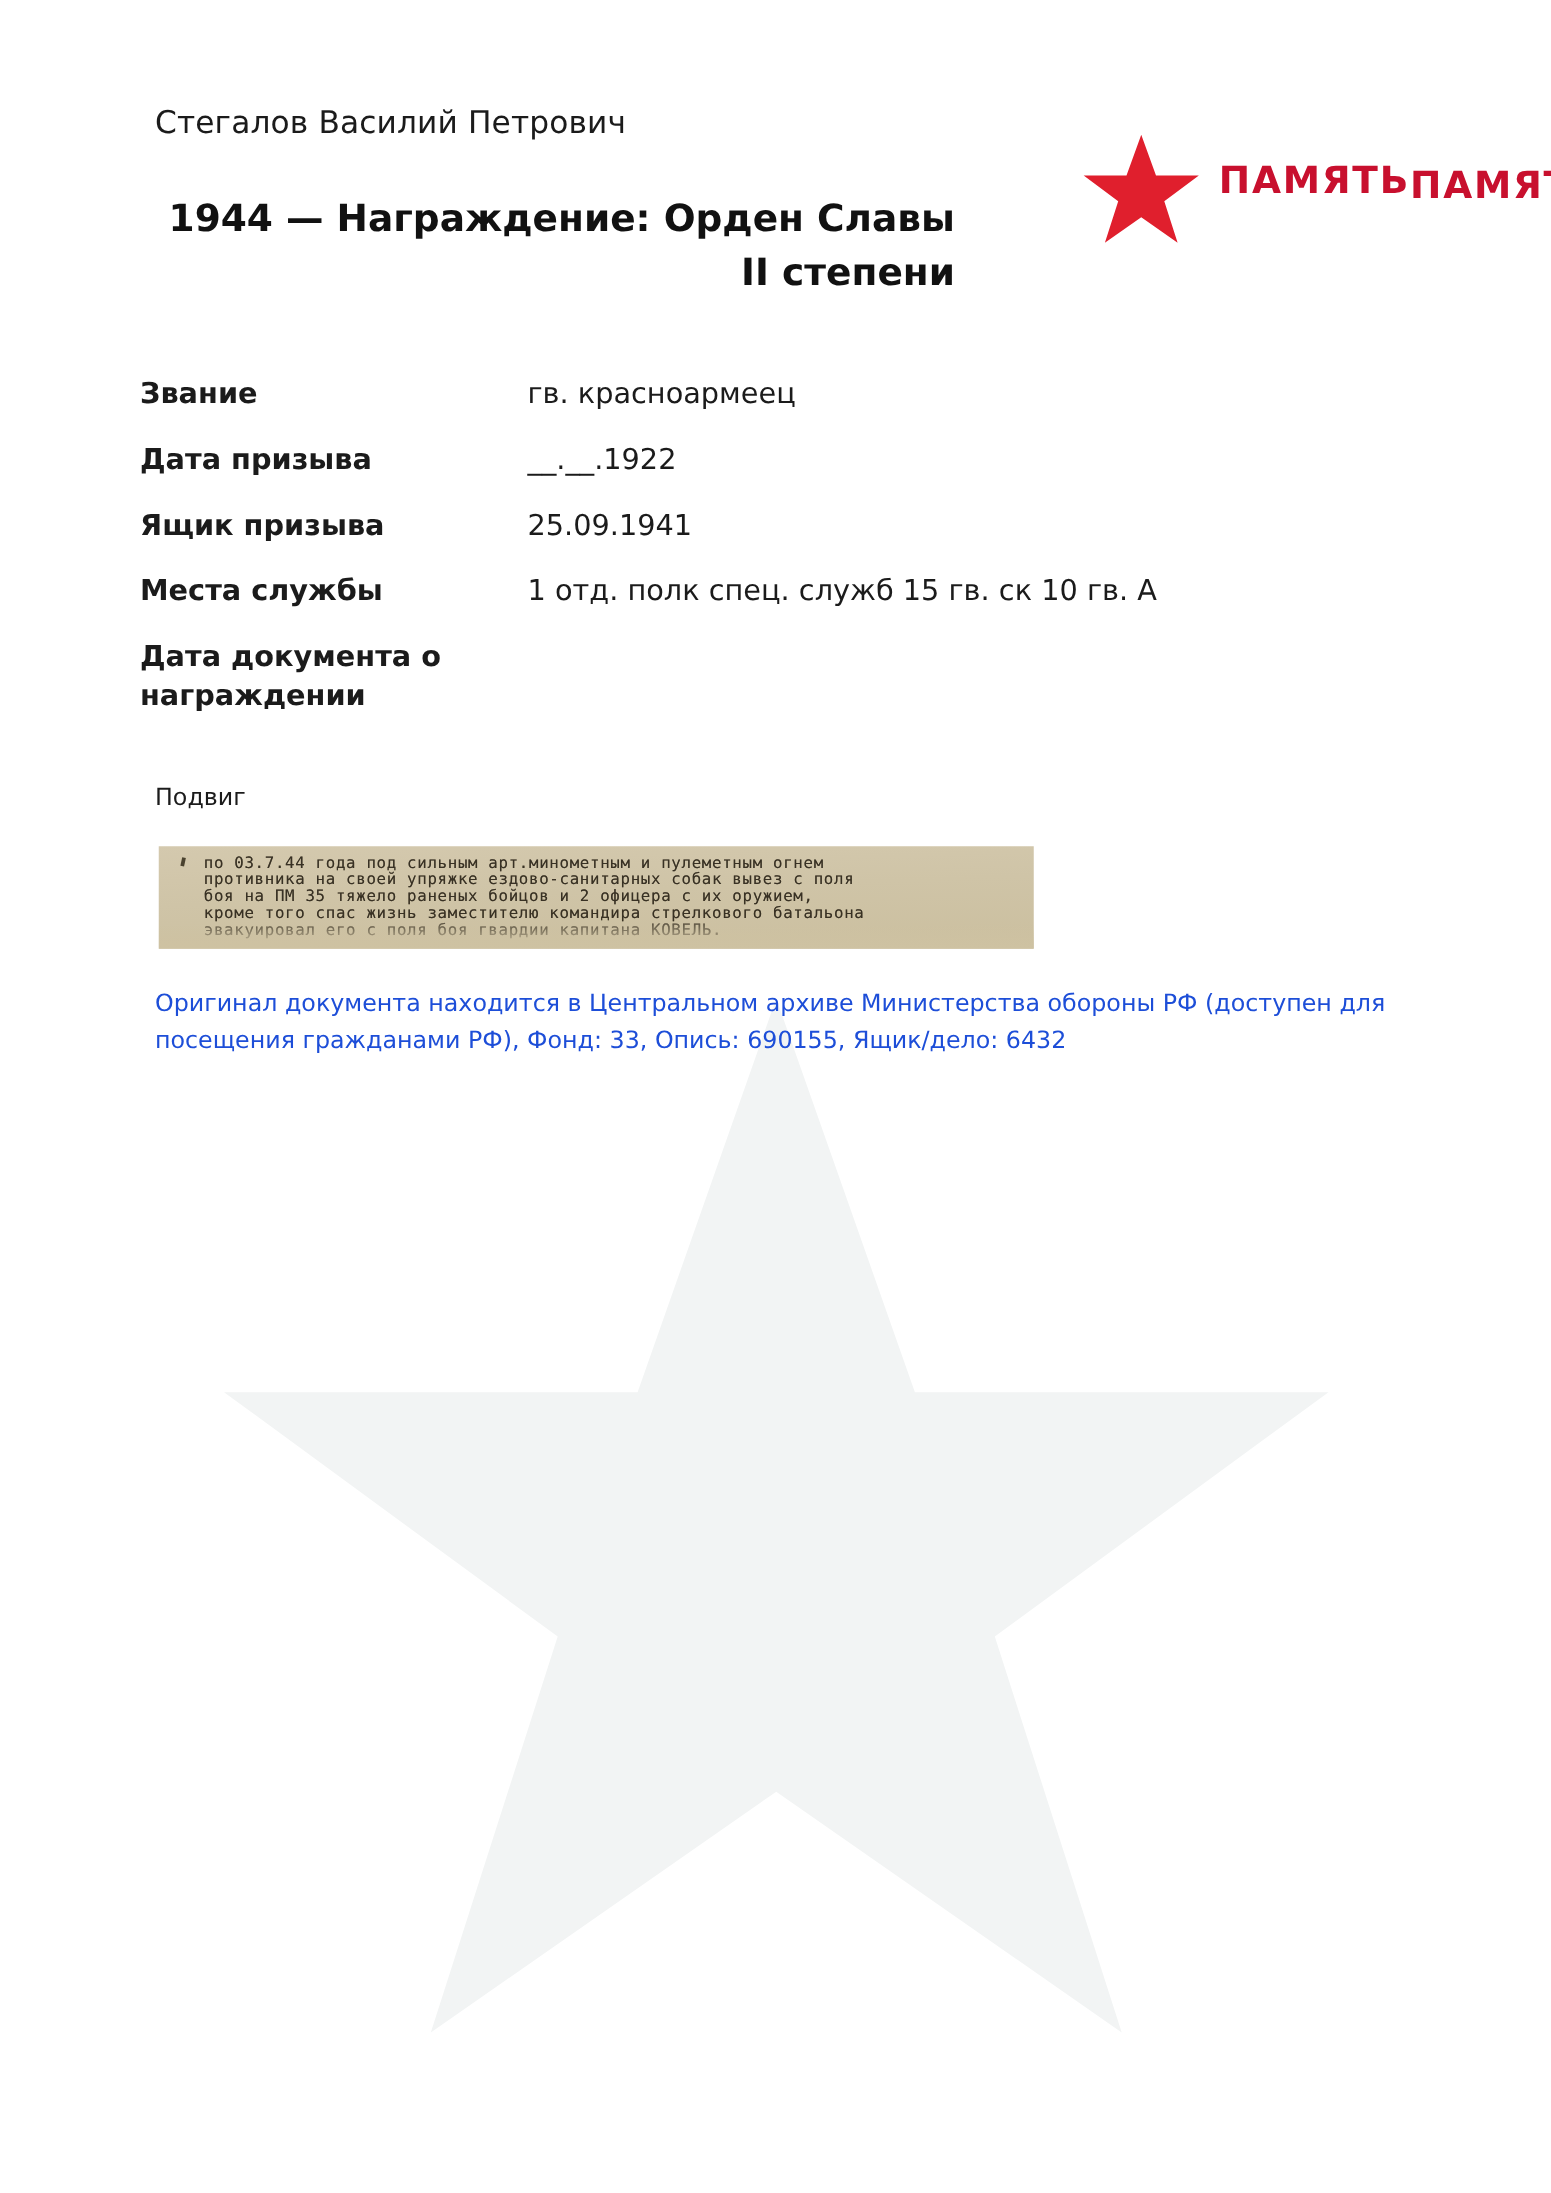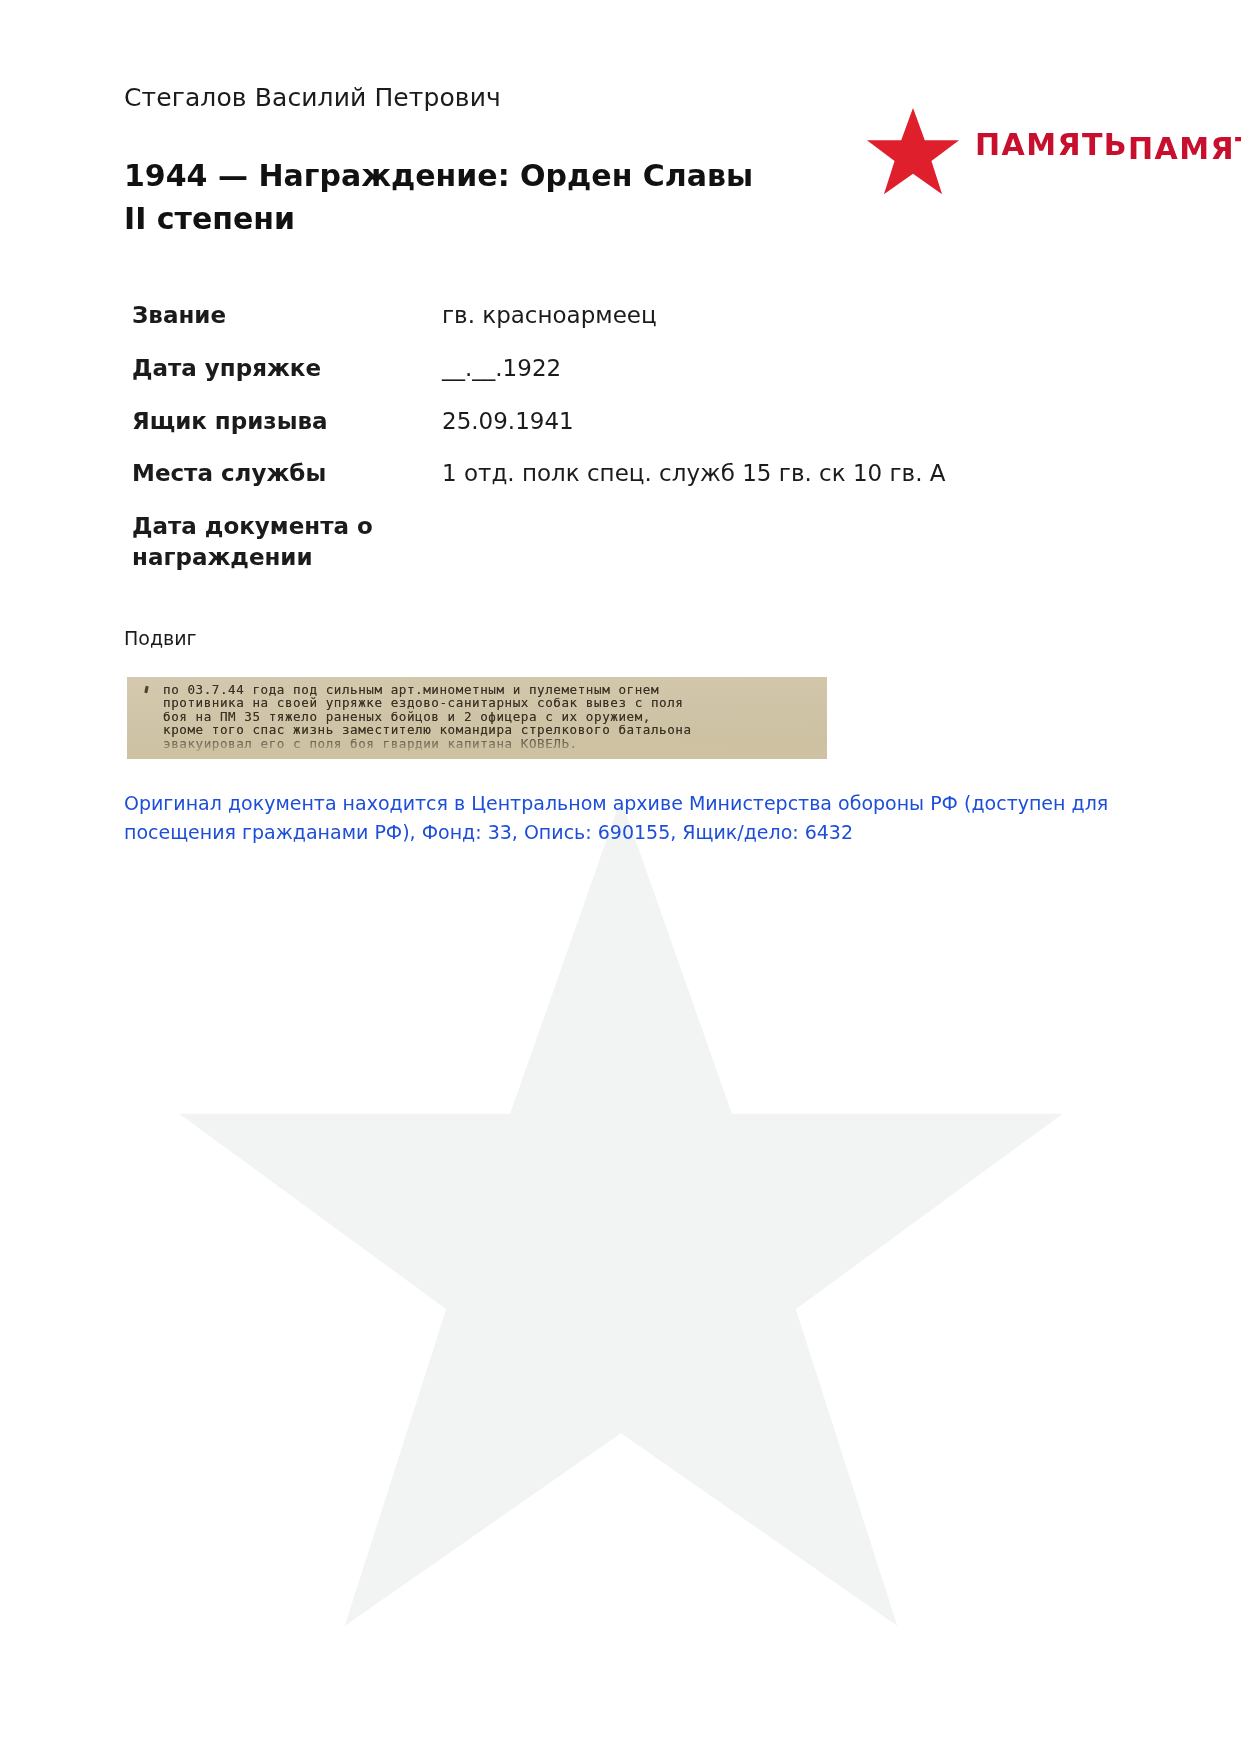--- a/index.html
+++ b/index.html
@@ -48,20 +48,21 @@
 
   .title {
     position: absolute;
     left: 124px;
     top: 135px;
     width: 640px;
     font-size: 30px;
     font-weight: bold;
     line-height: 1.42;
     color: #111111;
+    text-align: right;
   }
 
   
   .logo {
     position: absolute;
     right: 116px;
     top: 98px;
     width: 260px;
     height: 110px;
     display: flex;
@@ -90,21 +91,21 @@
     margin-top: 8px;
     font-size: 19px;
     font-weight: bold;
     color: #c8102e;
     letter-spacing: 0.6px;
   }
 
   
   .details {
     position: absolute;
-    left: 132px;
+    left: 112px;
     top: 300px;
     width: 1000px;
   }
   .row {
     display: flex;
     align-items: flex-start;
     margin-bottom: 22px;
   }
   .row .label {
     width: 310px;
@@ -212,21 +213,21 @@
       <div class="logo-years">1941–1945</div>
     </div>
   </div>
 
   <div class="details">
     <div class="row">
       <div class="label">Звание</div>
       <div class="value">гв. красноармеец</div>
     </div>
     <div class="row">
-      <div class="label">Дата упряжке</div>
+      <div class="label">Дата призыва</div>
       <div class="value">__.__.1922</div>
     </div>
     <div class="row">
       <div class="label">Ящик призыва</div>
       <div class="value">25.09.1941</div>
     </div>
     <div class="row">
       <div class="label">Места службы</div>
       <div class="value">1 отд. полк спец. служб 15 гв. ск 10 гв. А</div>
     </div>

